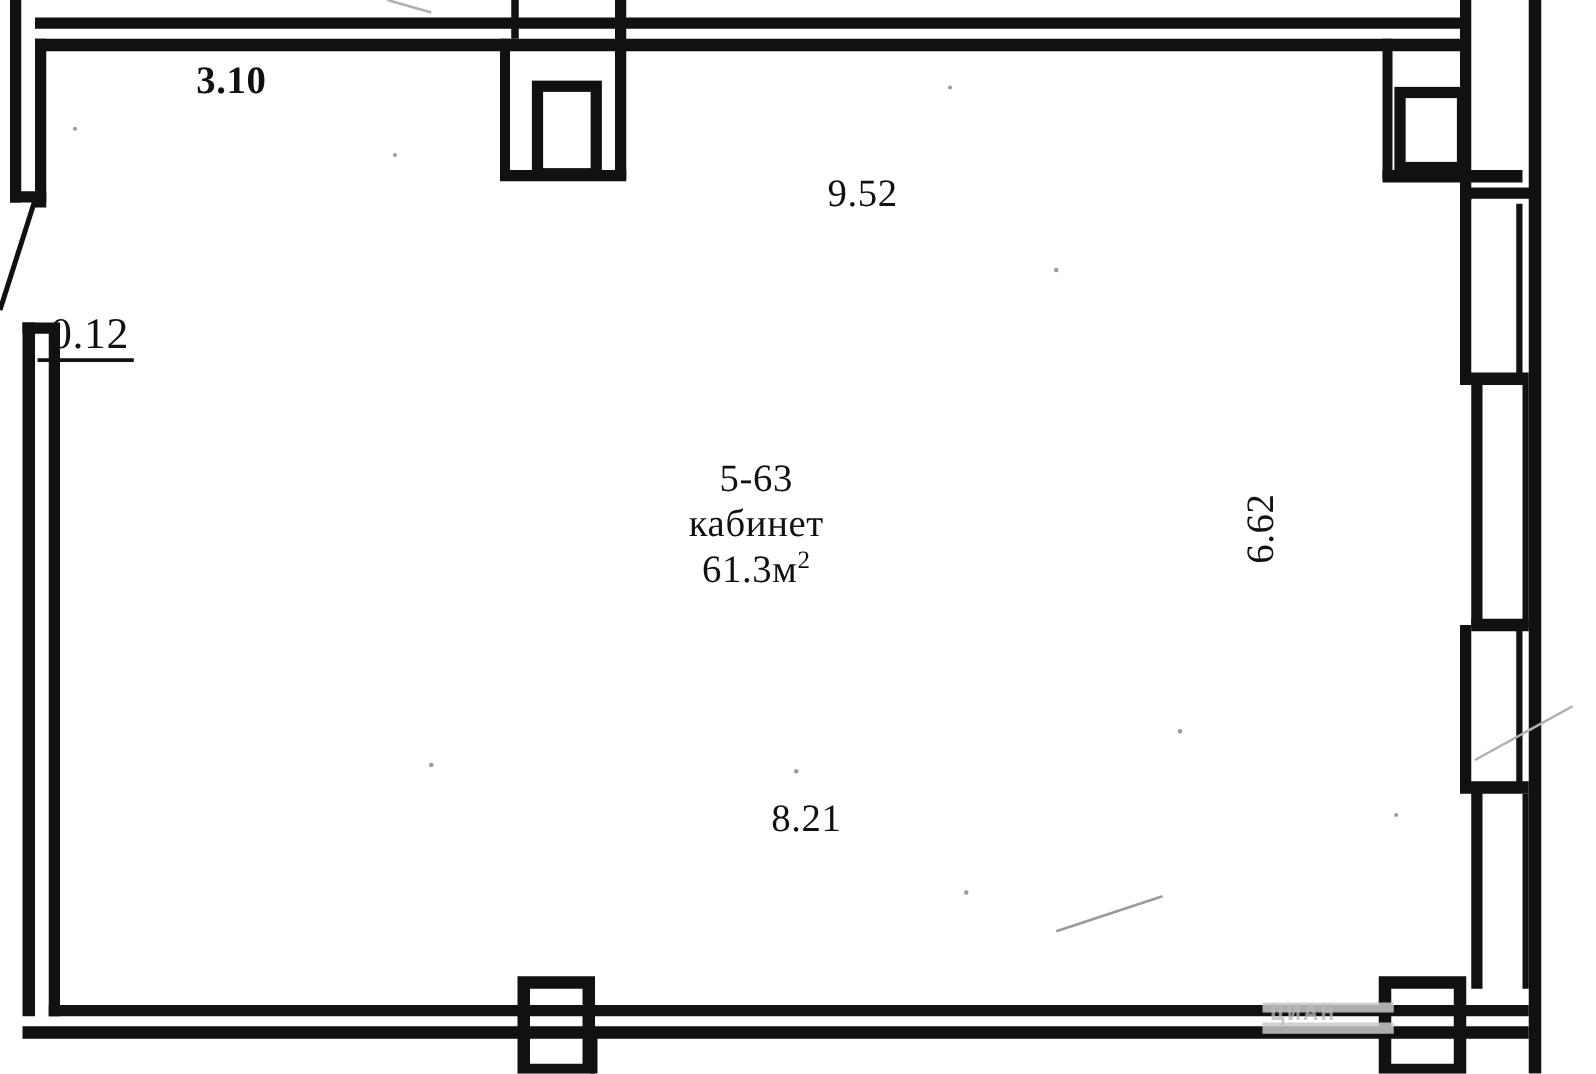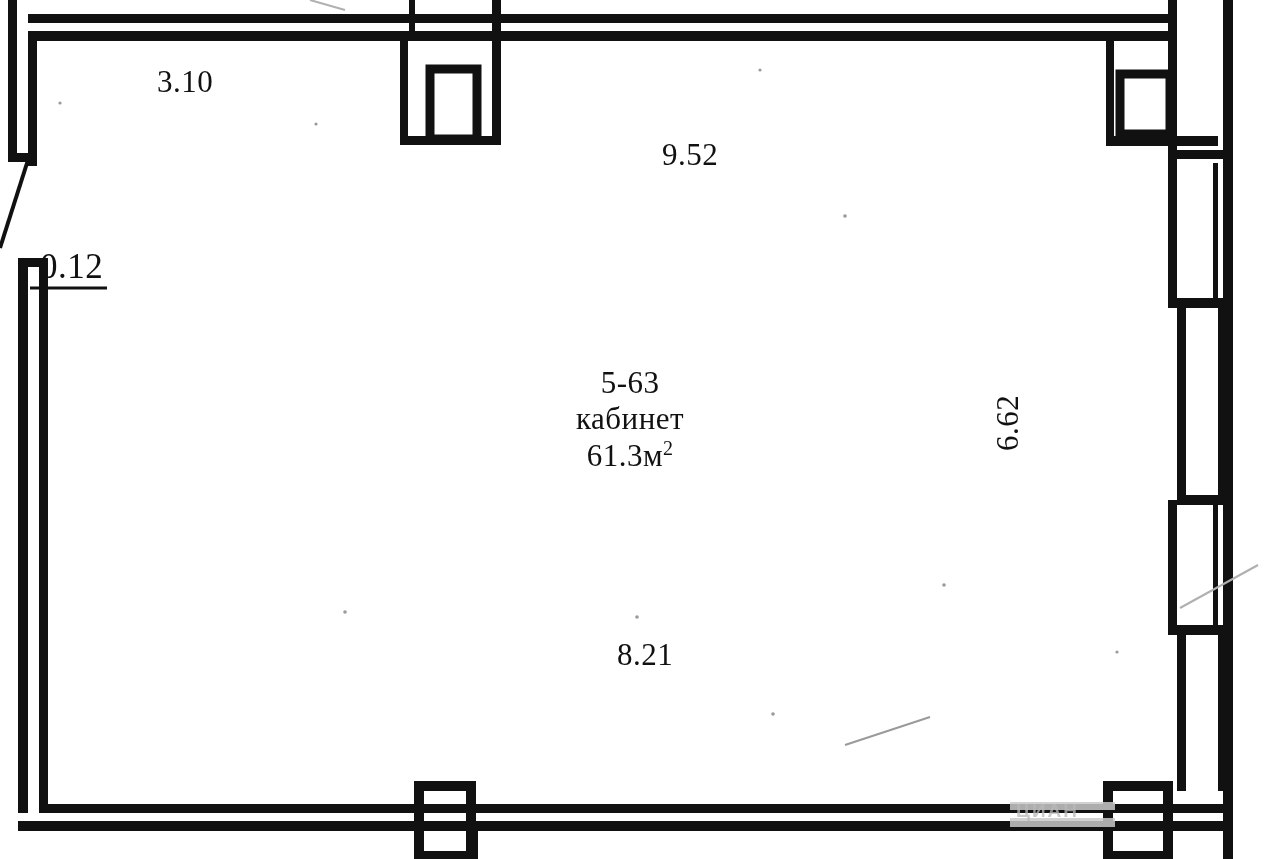--- a/index.html
+++ b/index.html
@@ -44,21 +44,21 @@
   }
   .room-block div { line-height: 1.16; }
   .rot {
     transform: rotate(-90deg);
     transform-origin: left top;
   }
   .sup { font-size: 20px; vertical-align: super; }
   .wm {
     position: absolute;
     color: #b9b9b9;
-    font-family: Liberation Sans, sans-serif;
+    font-family: Liberation Mono, monospace;
     font-size: 19px;
     letter-spacing: 2px;
     font-weight: bold;
     opacity: 0.75;
   }
 </style>
 </head>
 <body>
 
 <div id="plan-root">
@@ -154,31 +154,31 @@
       <circle cx="637" cy="617" r="1.8"></circle>
       <circle cx="773" cy="714" r="1.8"></circle>
       <circle cx="944" cy="585" r="1.8"></circle>
       <circle cx="1117" cy="652" r="1.6"></circle>
     </g>
     <line x1="845" y1="745" x2="930" y2="717" stroke="#9a9a9a" stroke-width="2"></line>
     <line x1="1180" y1="608" x2="1258" y2="565" stroke="#b0b0b0" stroke-width="2"></line>
     <line x1="310" y1="0" x2="345" y2="10" stroke="#b0b0b0" stroke-width="2"></line>
   </svg>
 
-  <div class="lbl dim" style="left:157px; top:65px;">3.10</div>
+  <div class="lbl dim" style="left:157px; top:47px;font-weight:bold;">3.10</div>
 
   <div class="lbl dim" style="left:616px; top:138px;margin-left:46px;">9.52</div>
 
   <div class="lbl dim-small" style="left:40px; top:248px;">0.12</div>
 
   <div class="lbl dim rot" style="left:991px; top:451px;">6.62</div>
 
   <div class="lbl dim" style="left:617px; top:638px;">8.21</div>
 
-  <div class="lbl room-block" style="left:551px; top:365px;margin-left:25px;">
+  <div class="lbl room-block" style="left:551px; top:365px;">
     <div>5-63</div>
     <div>кабинет</div>
     <div><span>61.3м</span><span class="sup">2</span></div>
   </div>
 
   <div class="wm" style="left:1016px; top:800px;">ЦИАН</div>
 
 </div>
 
 </body></html>

